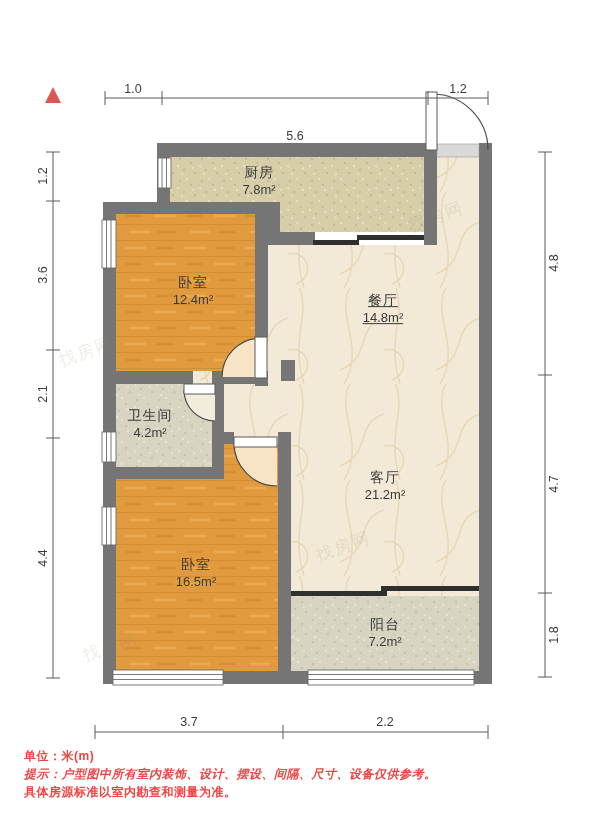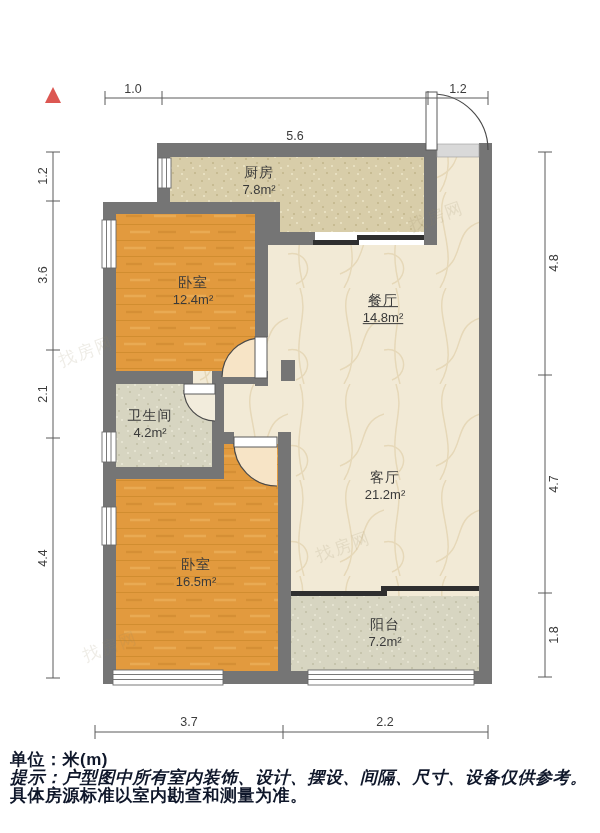--- a/index.html
+++ b/index.html
@@ -14,21 +14,21 @@
     transform:translate(-50%,-50%);
   }
   .dim.vert{transform:translate(-50%,-50%) rotate(-90deg);}
   .room-label{
     position:absolute;transform:translate(-50%,-50%);text-align:center;
     color:#3a3a3a;line-height:1.25;white-space:nowrap;
   }
   .room-label .rname{font-size:14px;font-weight:500;display:block;letter-spacing:1px;}
   .room-label .rarea{font-size:13px;display:block;}
   .footer-line{
-    position:absolute;left:10px;font-size:17px;font-weight:bold;color:#0f172a;
+    position:absolute;left:24px;font-size:12px;font-weight:bold;color:#ef4444;
     white-space:nowrap;letter-spacing:0.5px;
   }
   .watermark{
     position:absolute;font-size:17px;color:rgba(150,135,100,0.16);
     transform:rotate(-20deg);letter-spacing:2px;pointer-events:none;white-space:nowrap;
   }
   .compass{
     position:absolute;left:45px;top:87px;width:0;height:0;
     border-left:8px solid transparent;border-right:8px solid transparent;
     border-bottom:16px solid #dc5752;

